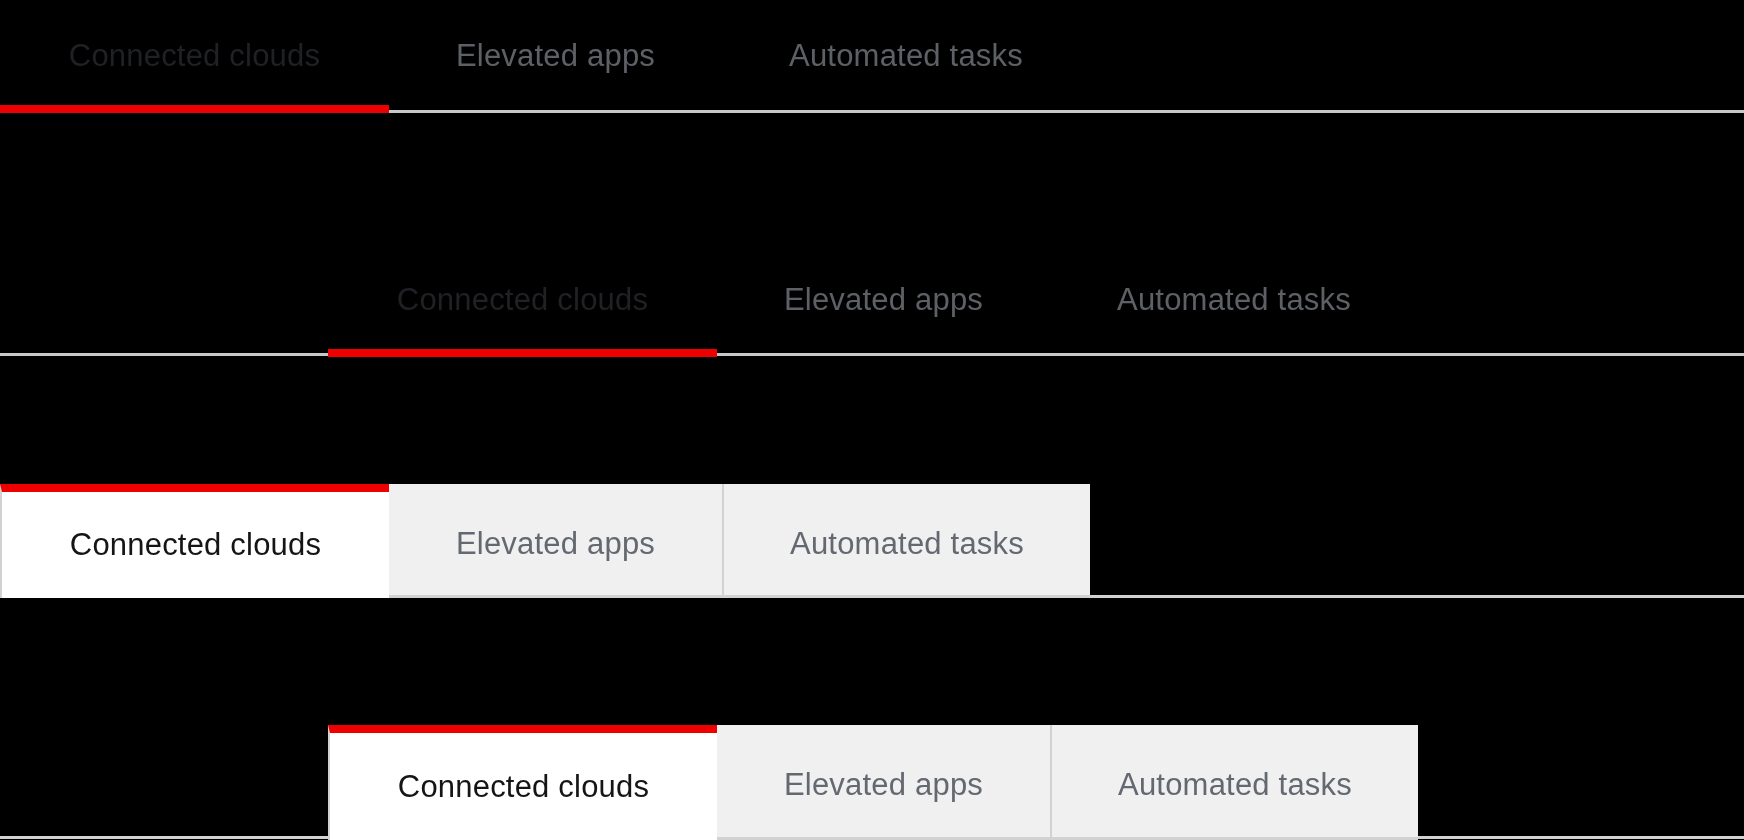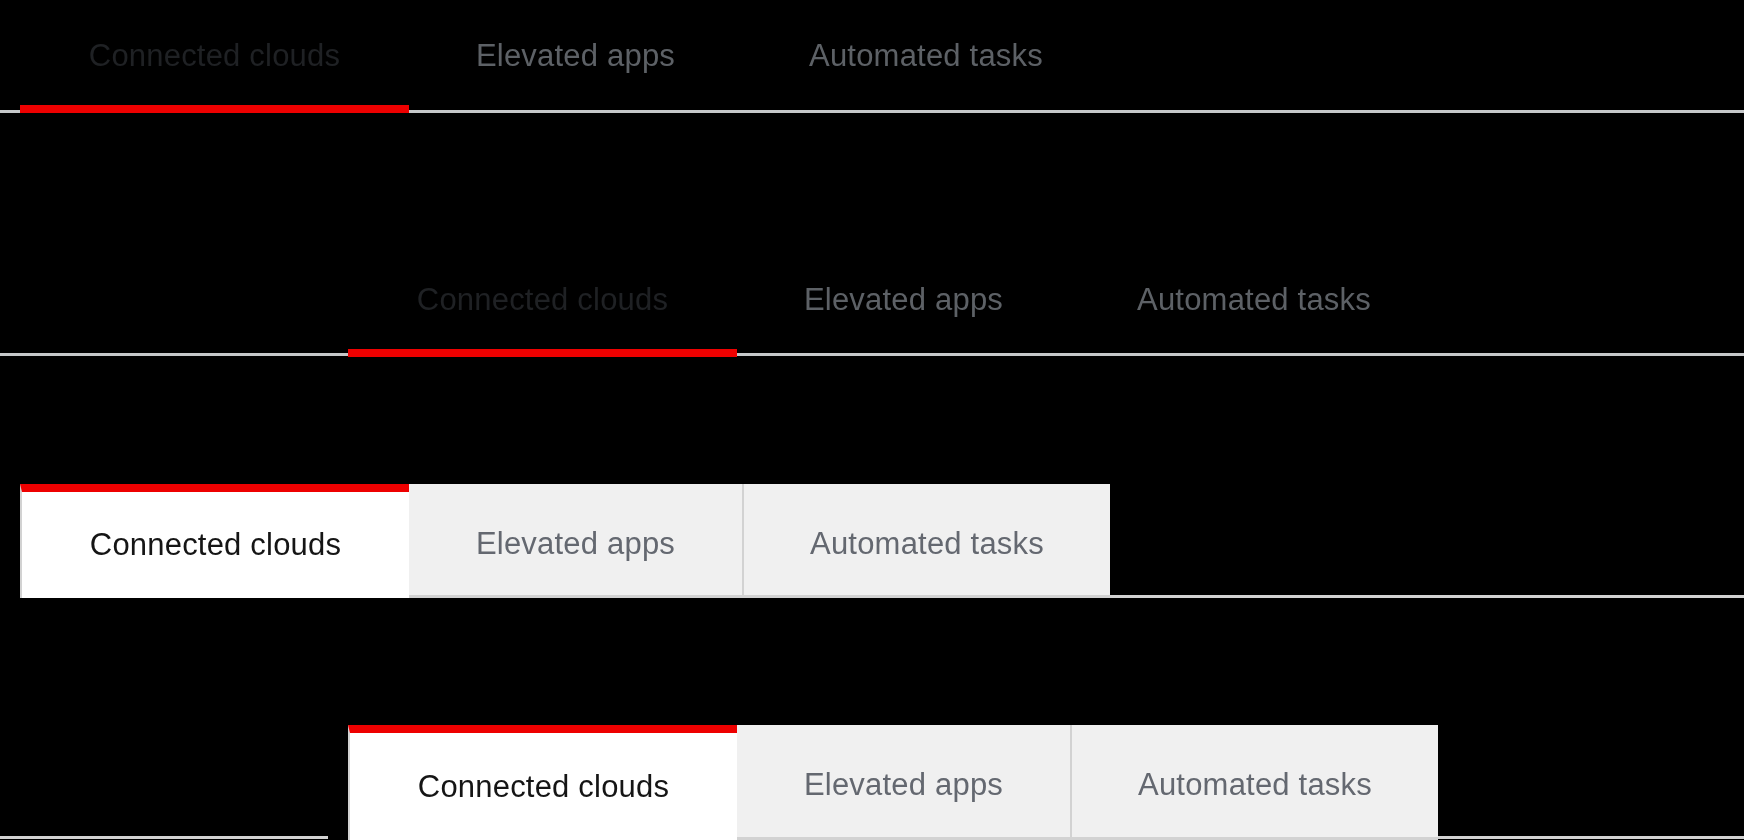--- a/index.html
+++ b/index.html
@@ -9,21 +9,21 @@
   }
   .rule{position:absolute;z-index:1;}
   .rule-line{background:#c6c8ca;height:3px;}
   .rule-box{background:#d2d2d2;height:3px;}
   #rule-g1{left:0;top:110px;width:1744px;}
   #rule-g2{left:0;top:353px;width:1744px;}
   #rule-g3{left:1090px;top:595px;width:654px;}
   #rule-g4-left{left:0;top:836px;width:328px;}
   #rule-g4-right{left:1418px;top:836px;width:326px;}
 
-  .group{position:absolute;display:flex;z-index:2;padding-left:20px;}
+  .group{position:absolute;display:flex;z-index:2;}
   #group-line-left{left:0;top:0;}
   #group-line-indent{left:328px;top:244px;}
   #group-box-left{left:0;top:484px;}
   #group-box-indent{left:328px;top:725px;}
 
   .tab{
     display:flex;align-items:center;justify-content:center;
     box-sizing:border-box;font-size:31px;letter-spacing:.2px;cursor:pointer;
     white-space:nowrap;
   }

